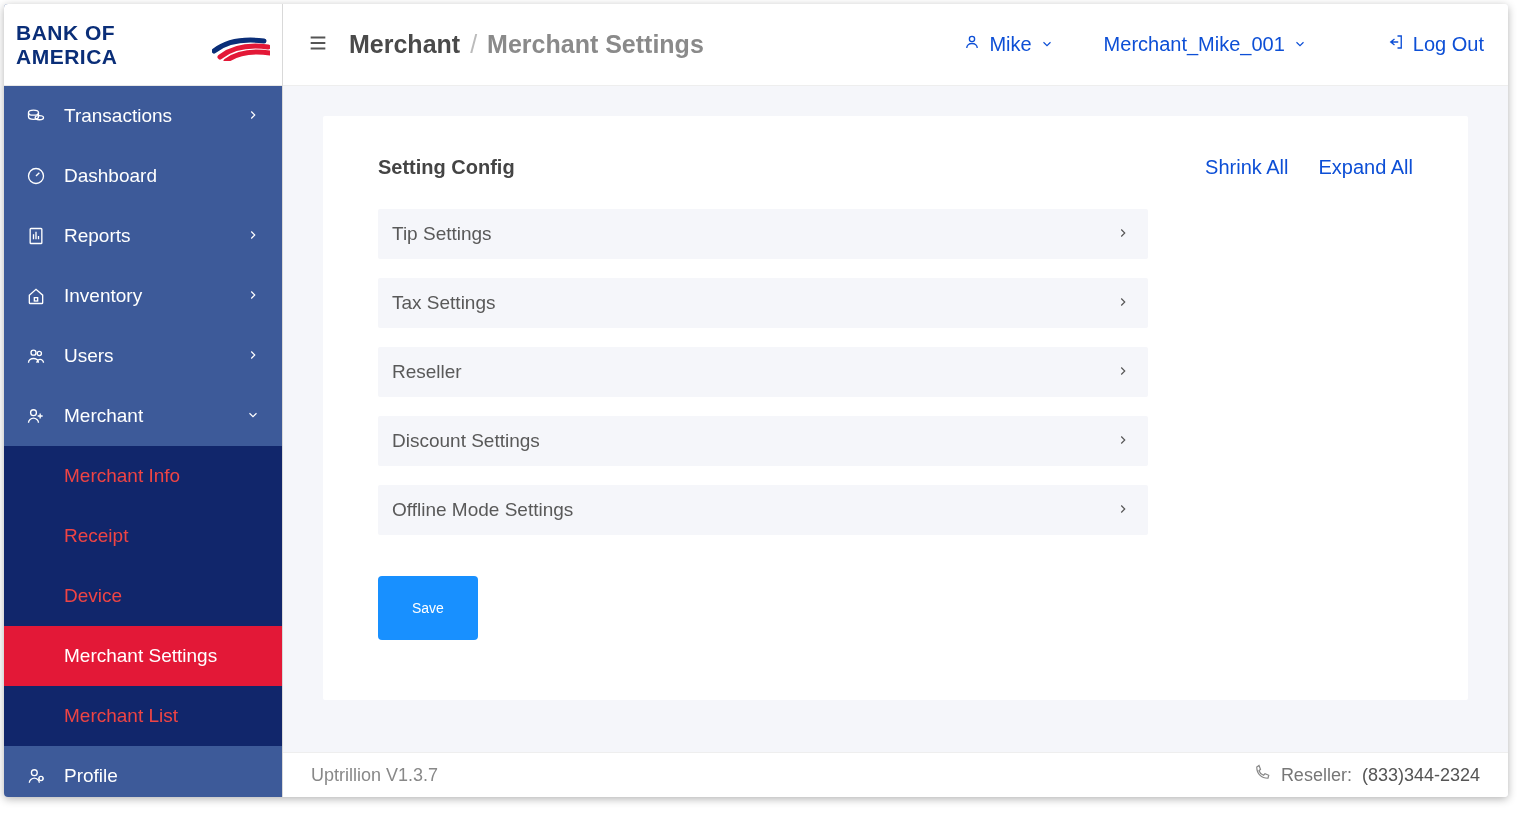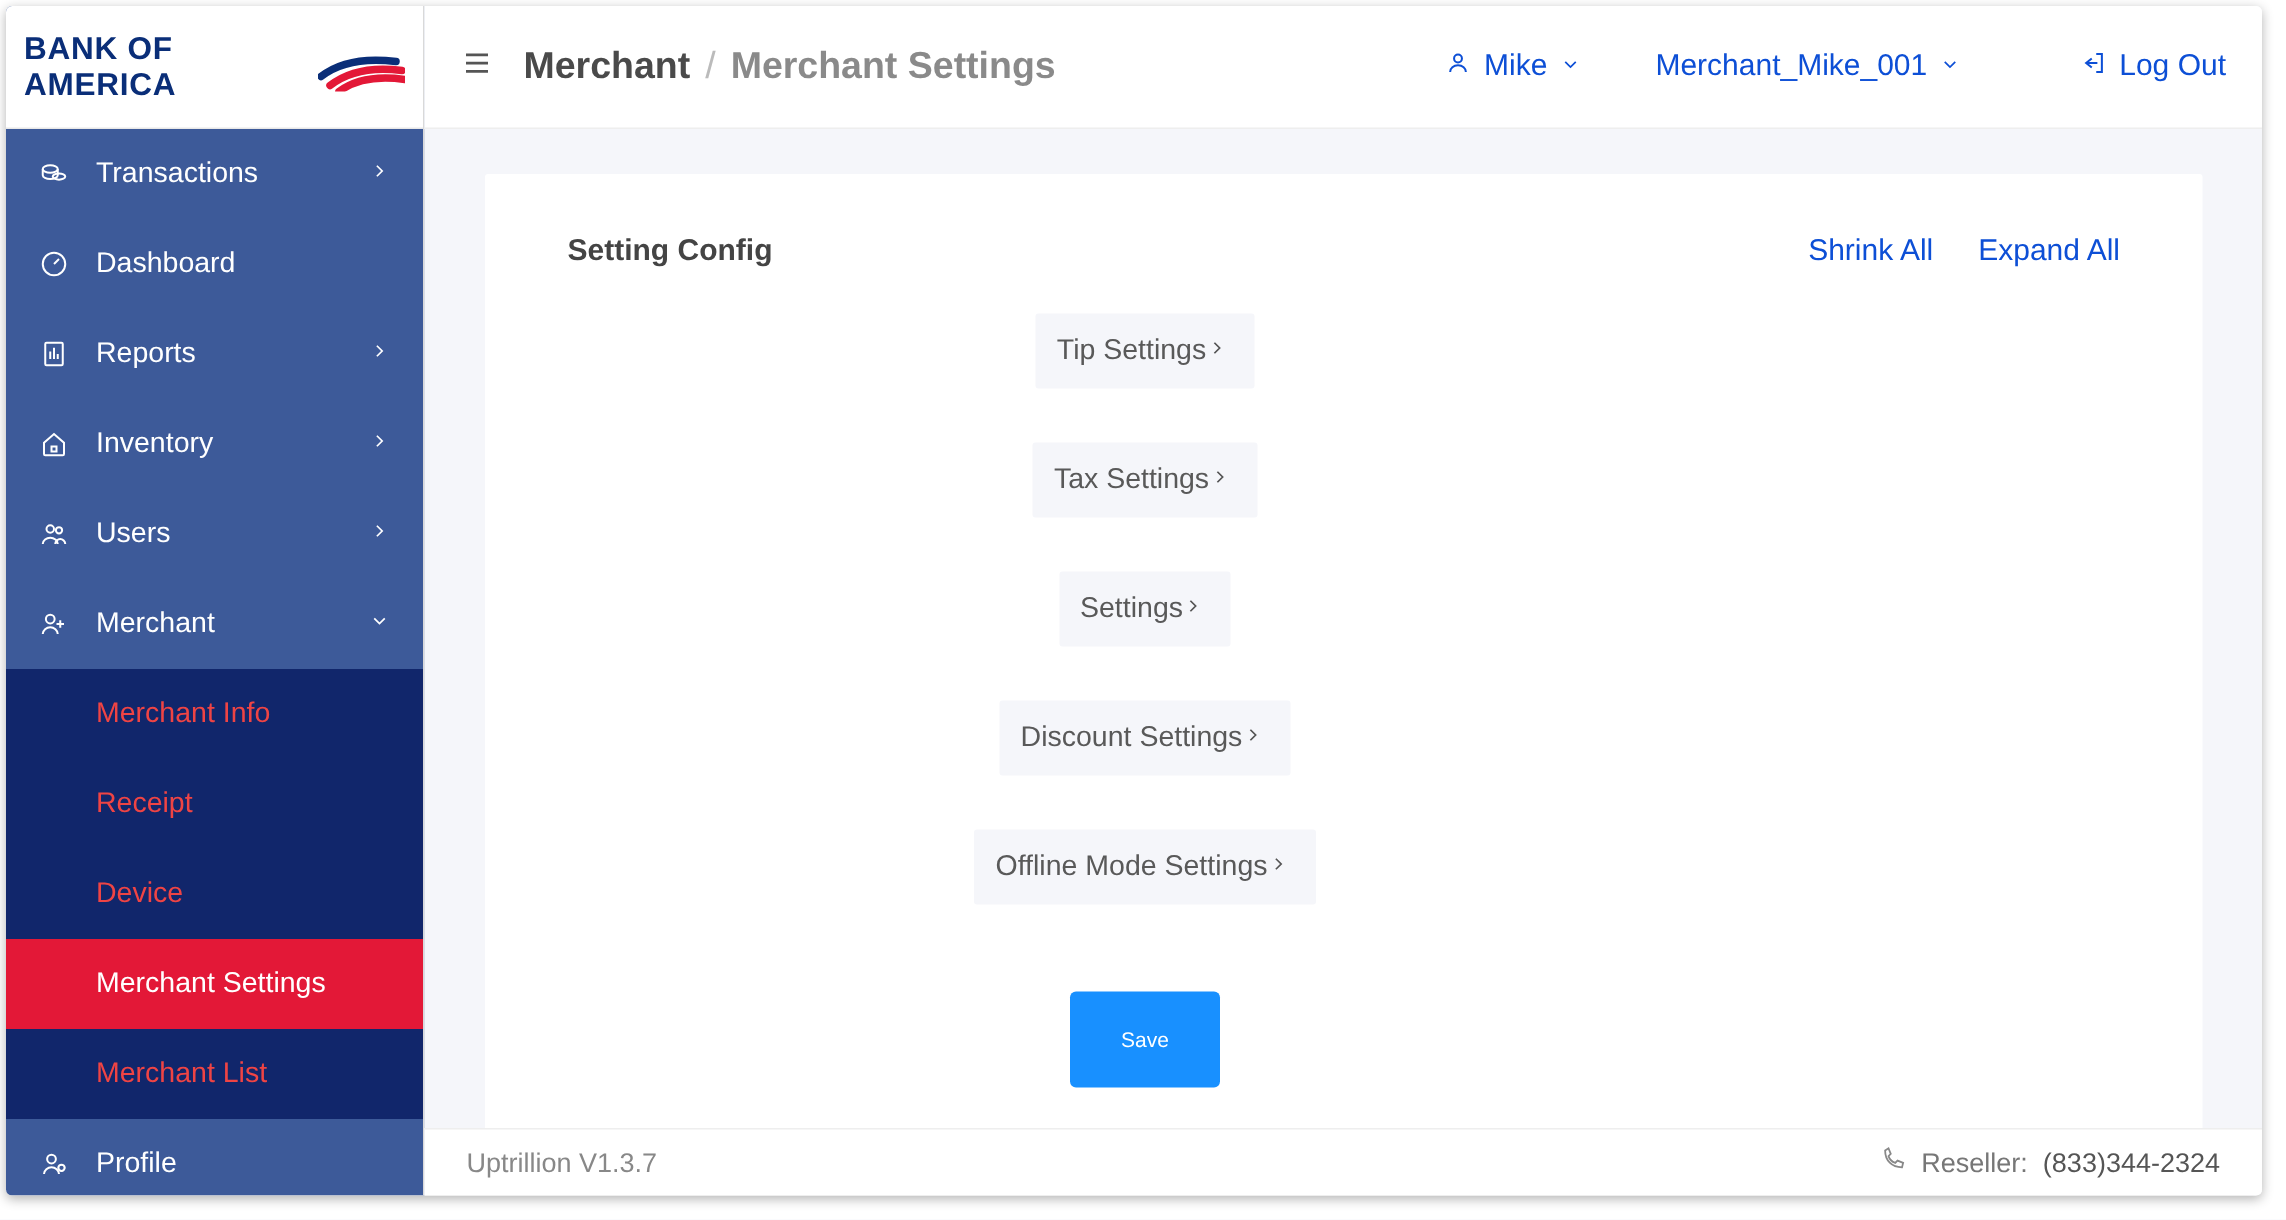--- a/index.html
+++ b/index.html
@@ -157,22 +157,21 @@
   color: #0d4fd6;
   font-size: 20px;
   cursor: pointer;
   margin-left: 30px;
 }
 
 .panel-list {
   width: 770px;
   display: flex;
   flex-direction: column;
-  gap: 36px;
-  align-items: center;
+  gap: 19px;
 }
 .panel {
   background: #f5f6fa;
   height: 50px;
   display: flex;
   align-items: center;
   padding: 0 18px 0 14px;
   color: #595959;
   font-size: 19px;
   cursor: pointer;
@@ -405,21 +404,21 @@
                   <path d="M9 6l6 6-6 6"></path>
                 </svg></span>
           </div>
           <div class="panel">
             <span class="plabel">Tax Settings</span>
             <span><svg viewBox="0 0 24 24">
                   <path d="M9 6l6 6-6 6"></path>
                 </svg></span>
           </div>
           <div class="panel">
-            <span class="plabel">Settings</span>
+            <span class="plabel">Reseller</span>
             <span><svg viewBox="0 0 24 24">
                   <path d="M9 6l6 6-6 6"></path>
                 </svg></span>
           </div>
           <div class="panel">
             <span class="plabel">Discount Settings</span>
             <span><svg viewBox="0 0 24 24">
                   <path d="M9 6l6 6-6 6"></path>
                 </svg></span>
           </div>

